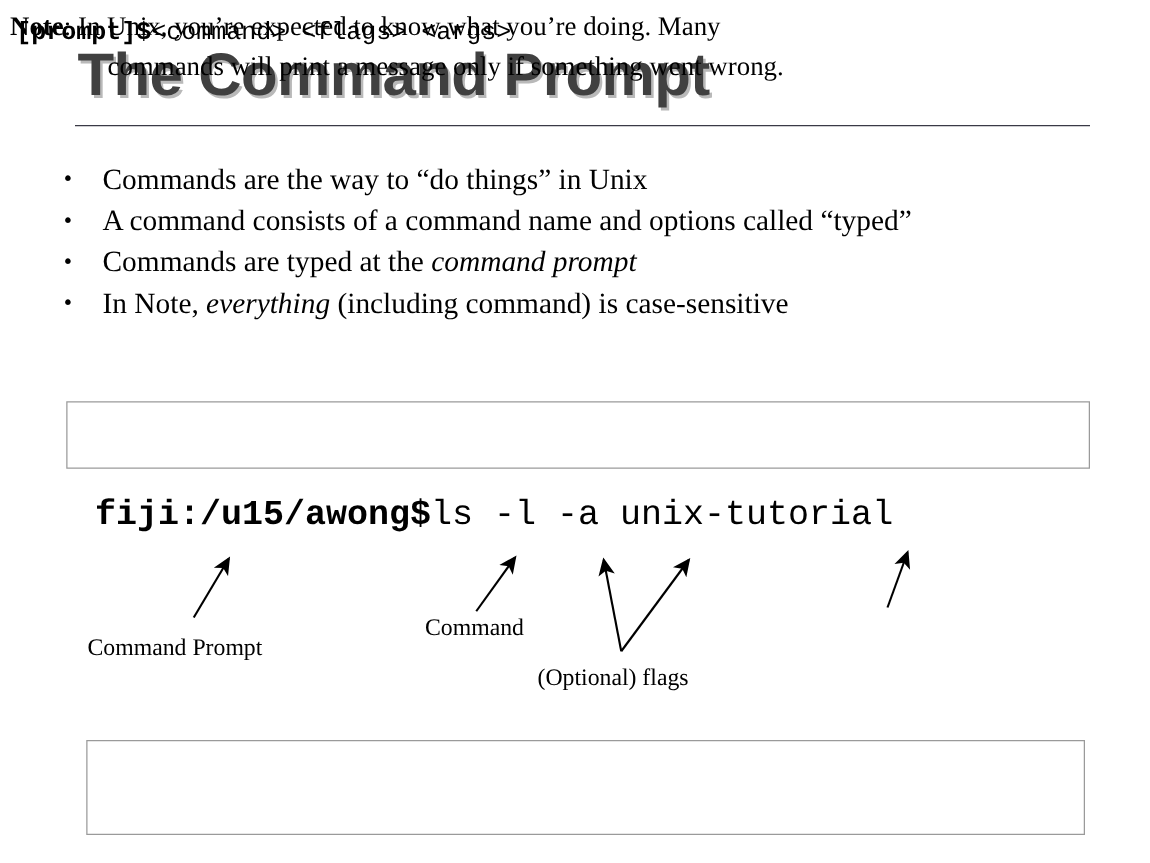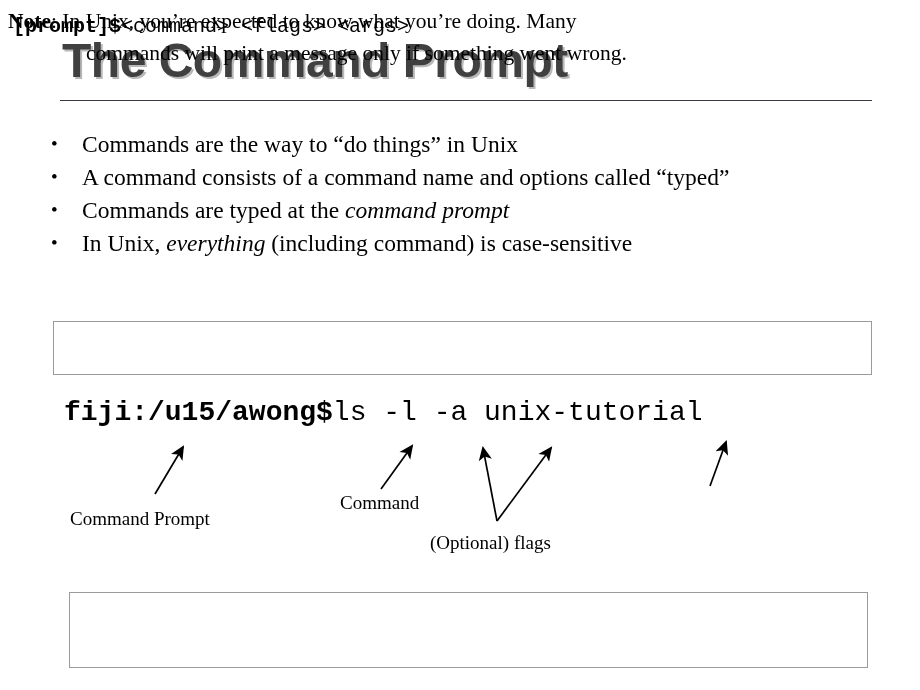--- a/index.html
+++ b/index.html
@@ -94,21 +94,21 @@
   
   #example-line {
     position: absolute;
     left: 64px;
     top: 396px;
     font-family: "Liberation Mono", "DejaVu Sans Mono", monospace;
     font-size: 28px;
     line-height: 34px;
     white-space: nowrap;
   }
-  #example-line .b { font-weight: bold; }
+  #example-line .b { font-weight: bold; margin-left: 12px; }
   #example-line .n { font-weight: normal; }
 
   
   .annot {
     position: absolute;
     font-size: 19px;
     line-height: 22px;
     white-space: nowrap;
   }
   #lbl-command-prompt { left: 70px;  top: 508px; }
@@ -171,21 +171,21 @@
       <span class="txt"><span>A command consists of a command name and options called “typed”</span></span>
     </div>
 
     <div class="bullet-row">
       <span class="dot">•</span>
       <span class="txt"><span>Commands are typed at the </span><i>command prompt</i></span>
     </div>
 
     <div class="bullet-row">
       <span class="dot">•</span>
-      <span class="txt"><span>In Unix, </span><i>everything</i><span> (including command) is case-sensitive</span></span>
+      <span class="txt"><span>In Note, </span><i>everything</i><span> (including command) is case-sensitive</span></span>
     </div>
 
   </div>
 
   <div id="syntax-box"></div>
   <div id="syntax-line"><span class="b">[prompt]$</span><span class="n">&lt;command&gt; &lt;flags&gt; &lt;args&gt;</span></div>
 
   <div id="example-line"><span class="b">fiji:/u15/awong$</span><span class="n">ls -l -a unix-tutorial</span></div>
 
   <svg id="arrows" viewBox="0 0 920 690" xmlns="http://www.w3.org/2000/svg">

